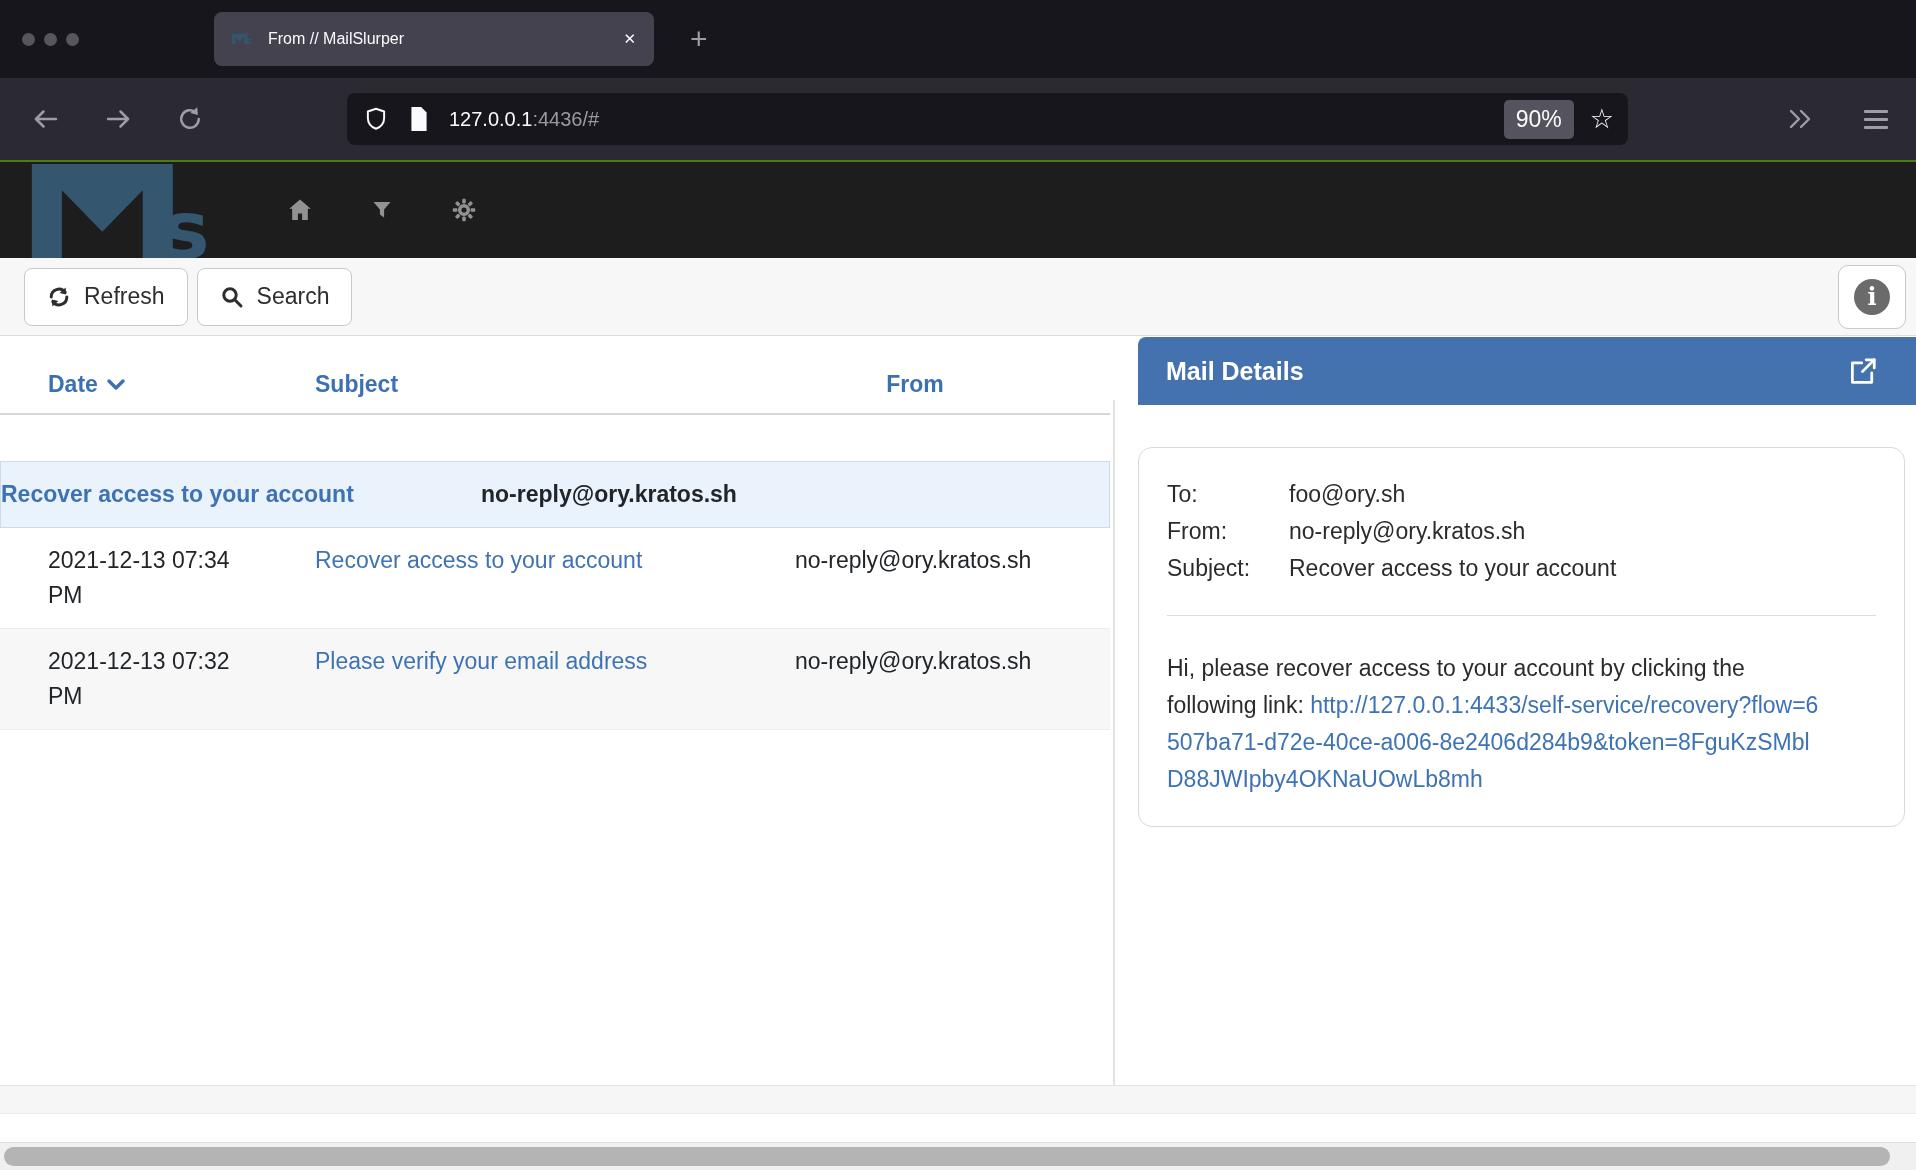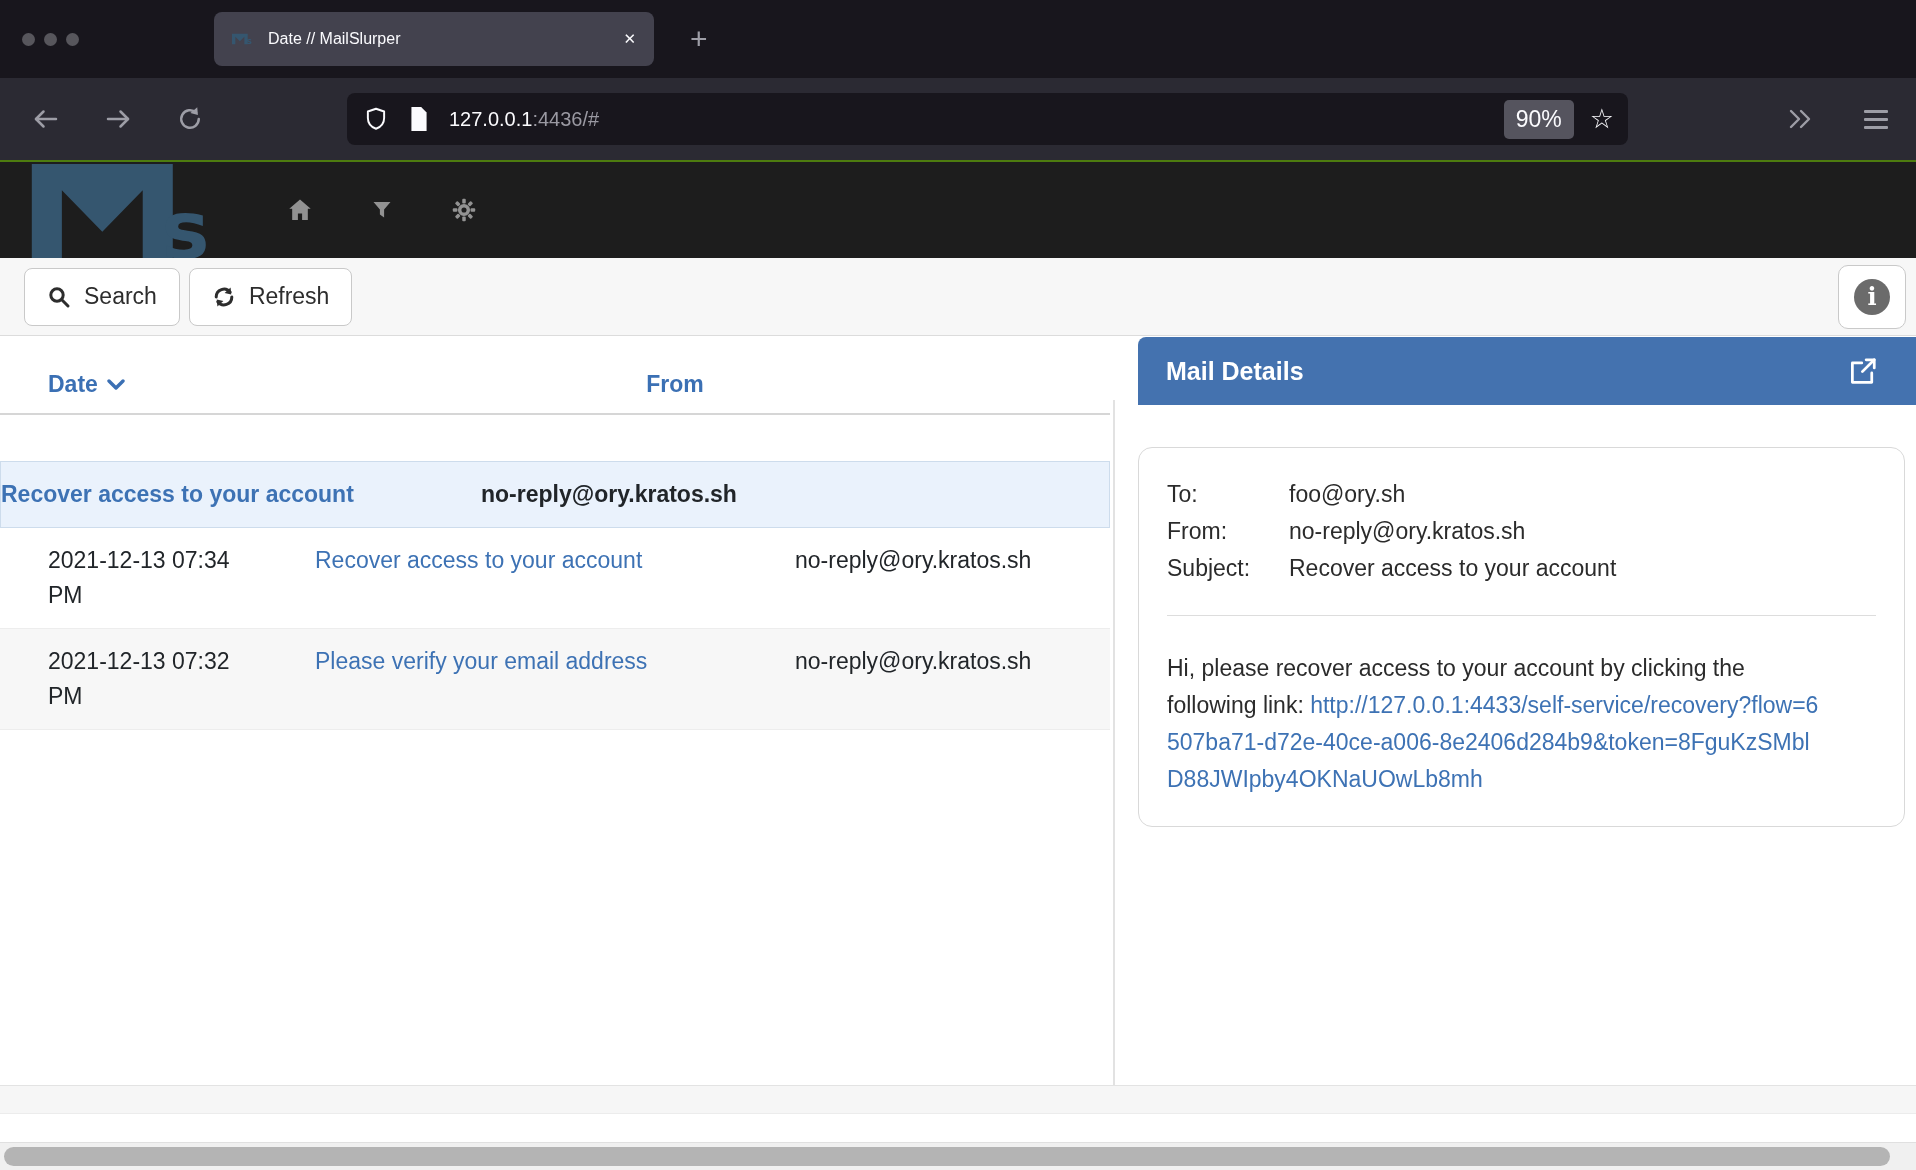--- a/index.html
+++ b/index.html
@@ -110,21 +110,21 @@
     <div class="win-dots">
       <span></span>
       <span></span>
       <span></span>
     </div>
     <div class="tab">
       <svg class="tab-favicon" viewBox="0 0 210 100">
         <path d="M0 0 H150 V100 H118 V28 L75 72 L32 28 V100 H0 Z" fill="#35566F"></path>
         <text x="138" y="100" font-size="86" font-weight="bold" fill="#35566F" font-family="DejaVu Sans, sans-serif">s</text>
       </svg>
-      <span class="tab-title">Date // MailSlurper</span>
+      <span class="tab-title">From // MailSlurper</span>
       <span class="tab-close">✕</span>
     </div>
     <div class="newtab">+</div>
   </div>
 
   <div class="btoolbar">
     <div class="nav-icon-btn">
       <svg width="30" height="30" viewBox="0 0 24 24" fill="none" stroke="#9d9da6" stroke-width="2" stroke-linecap="round" stroke-linejoin="round">
         <path d="M20 12H4"></path>
           <path d="M10 6l-6 6 6 6"></path>
@@ -197,49 +197,50 @@
           <rect x="10.5" y="2.4" width="3" height="4" rx="0.8" transform="rotate(135 12 12)"></rect>
           <rect x="10.5" y="17.6" width="3" height="4" rx="0.8" transform="rotate(135 12 12)"></rect>
         </svg>
       </div>
     </div>
   </div>
 
   <div class="ptoolbar">
     <button class="btn">
       <svg width="24" height="24" viewBox="0 0 24 24" fill="none" stroke="#2d2d2d" stroke-width="3" stroke-linecap="round">
-        <circle cx="10" cy="10" r="6.2"></circle>
-        <line x1="14.8" y1="14.8" x2="21" y2="21"></line>
-      </svg>
-      <span>Search</span>
-    </button>
-    <button class="btn">
-      <svg width="24" height="24" viewBox="0 0 24 24" fill="none" stroke="#2d2d2d" stroke-width="3" stroke-linecap="round">
         <path d="M19.8 12a7.8 7.8 0 0 1-14 4.8"></path>
         <path d="M4.2 12a7.8 7.8 0 0 1 14-4.8"></path>
         <polygon points="18.6,2.6 19.2,9.4 12.6,8" fill="#2d2d2d" stroke="none"></polygon>
         <polygon points="5.4,21.4 4.8,14.6 11.4,16" fill="#2d2d2d" stroke="none"></polygon>
       </svg>
       <span>Refresh</span>
+    </button>
+    <button class="btn">
+      <svg width="24" height="24" viewBox="0 0 24 24" fill="none" stroke="#2d2d2d" stroke-width="3" stroke-linecap="round">
+        <circle cx="10" cy="10" r="6.2"></circle>
+        <line x1="14.8" y1="14.8" x2="21" y2="21"></line>
+      </svg>
+      <span>Search</span>
     </button>
     <div class="info-btn">
       <span class="info-circle">i</span>
     </div>
   </div>
 
   <div class="content">
 
     <div class="mail-table">
       <div class="thead">
         <div class="c-date">
           <span>Date</span>
           <svg width="18" height="13" viewBox="0 0 18 13" fill="none" stroke="#3b70b4" stroke-width="3.4" stroke-linecap="round" stroke-linejoin="round">
             <polyline points="2,3 9,10 16,3"></polyline>
           </svg>
         </div>
+        <div class="c-subject">Subject</div>
         <div class="c-from">From</div>
       </div>
 
       <div class="rows">
         <div class="mrow selected">
           <div class="r-subject"><a href="#">Recover access to your account</a></div>
           <div class="r-from">no-reply@ory.kratos.sh</div>
         </div>
         <div class="mrow">
           <div class="r-date">2021-12-13 07:34 PM</div>

